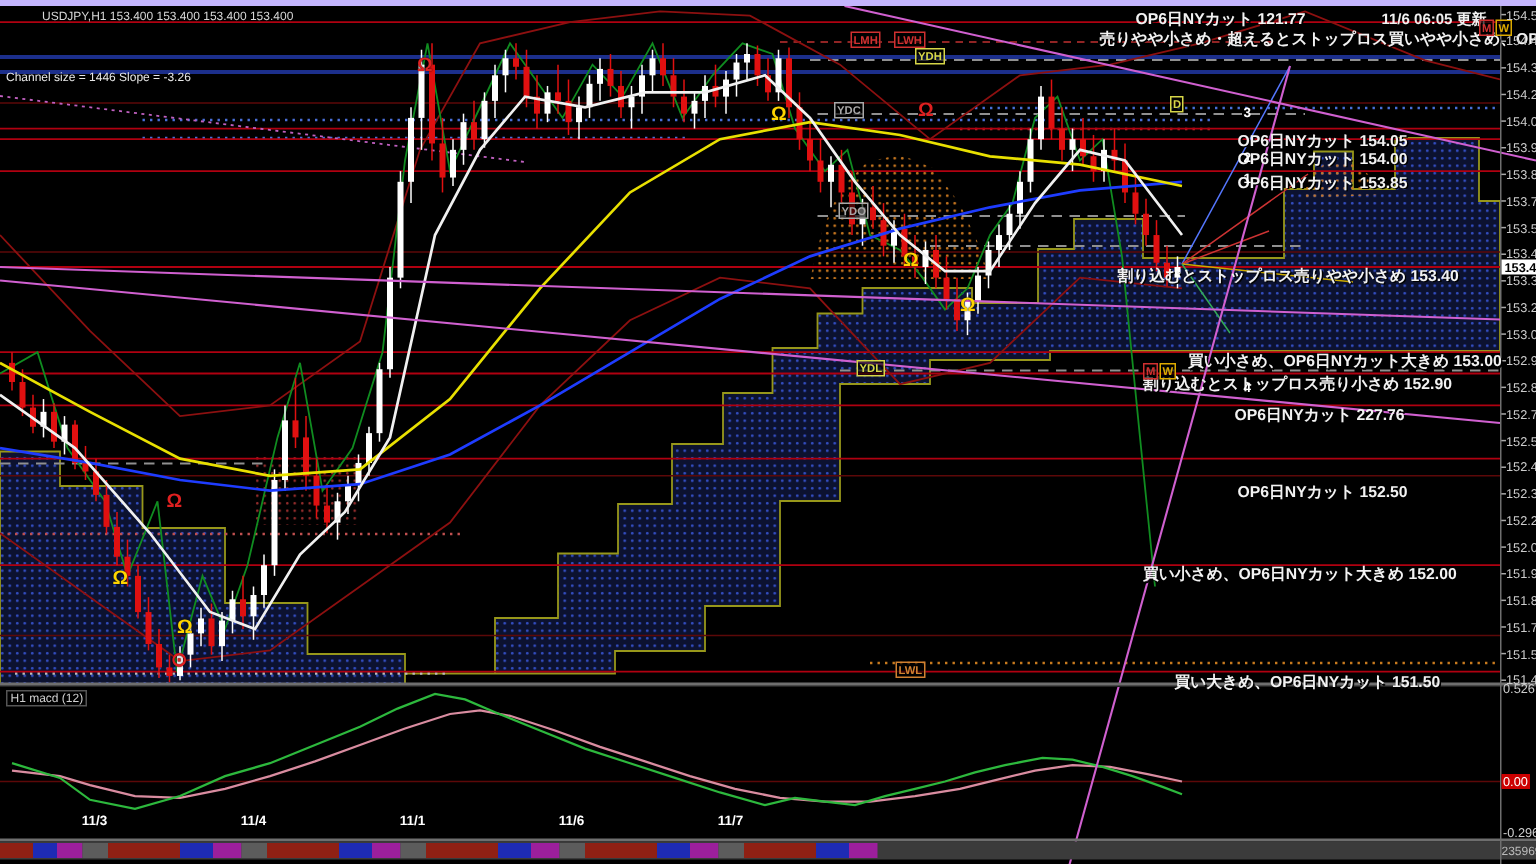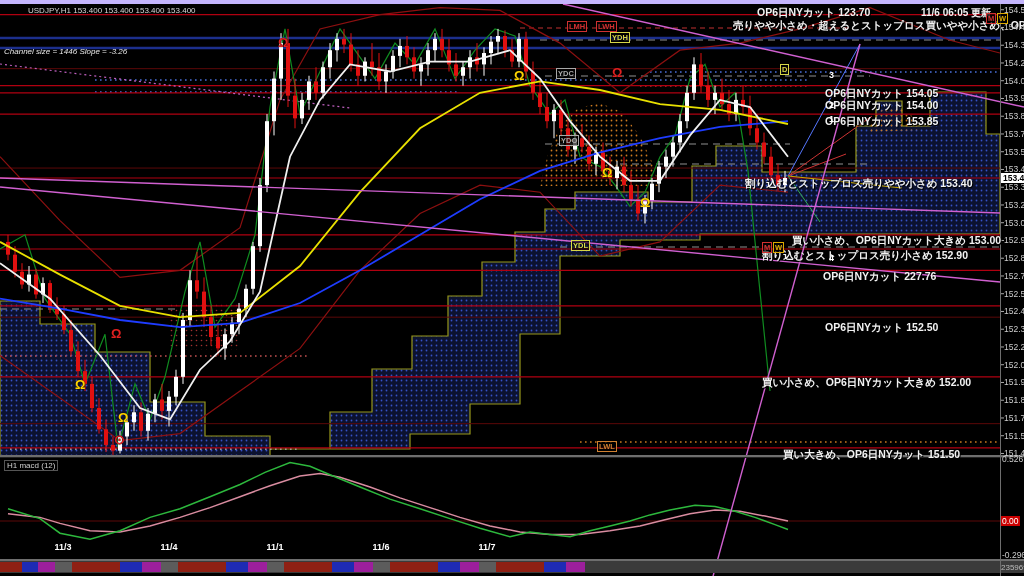--- a/index.html
+++ b/index.html
@@ -1,21 +1,21 @@
 <!DOCTYPE html>
 <html><head>
 <meta charset="utf-8">
 <style>
   html,body{margin:0;padding:0;background:#222;}
   #root{position:relative;width:1024px;height:576px;background:#000;overflow:hidden;
         font-family:"Liberation Sans",sans-serif;border-top:4px solid #c4b5fd;}
   #chart-svg{position:absolute;left:0;top:0;}
   .abs{position:absolute;white-space:nowrap;}
   #title-line{left:28px;top:2px;font-size:8px;color:#d8d8d8;}
-  #channel-line{left:4px;top:43px;font-size:8px;color:#e8e8e8;font-style:italic;}
+  #channel-line{left:4px;top:43px;font-size:8px;color:#e8e8e8;}
   #watermark{left:36px;top:40px;font-size:42px;color:#ffffff;font-weight:bold;letter-spacing:1px;}
   #update-note{left:921px;top:2px;font-size:10px;color:#f0f0f0;font-weight:bold;}
   #macd-label{left:4px;top:456px;font-size:8px;color:#d0d0d0;border:1px solid #555;padding:0 2px;background:#000;}
   .anno{font-size:10.5px;color:#f2f2f2;font-weight:bold;text-shadow:1px 1px 0 #000;}
   .wnum{font-size:9px;color:#ffffff;font-weight:bold;}
   .mark{font-size:13px;font-weight:bold;text-shadow:0 0 1px #000;}
   .lvlbox{font-size:7.5px;font-weight:bold;border:1px solid;padding:0 1px;background:rgba(0,0,0,.65);line-height:9px;}
   .tick{font-size:8.5px;color:#cccccc;left:1004px;}
   .mtick{font-size:8.5px;color:#cccccc;left:1002px;}
   #cur-price{left:1001px;top:169px;background:#ffffff;color:#000;font-size:8.5px;font-weight:bold;padding:0 2px;}
@@ -369,21 +369,21 @@
   <div id="sep-axis"></div>
   <div id="axis-bg"></div>
   <div id="scale-sep"></div>
 
   <div class="abs" id="title-line">USDJPY,H1  153.400 153.400 153.400 153.400</div>
   <div class="abs" id="channel-line">Channel size = 1446  Slope = -3.26</div>
   <div class="abs" id="update-note">11/6 06:05 更新</div>
   <div class="abs" id="macd-label">H1 macd (12)</div>
 
   <div id="annotations">
-      <div class="abs anno" style="left: 757px; top: 2px;">OP6日NYカット 123.70</div>
+      <div class="abs anno" style="left: 757px; top: 2px;">OP6日NYカット 121.77</div>
       <div class="abs anno" style="left: 733px; top: 15px;">売りやや小さめ・超えるとストップロス買いやや小さめ、OP6日NYカッ</div>
       <div class="abs anno" style="left: 825px; top: 83px;">OP6日NYカット 154.05</div>
       <div class="abs anno" style="left: 825px; top: 95px;">OP6日NYカット 154.00</div>
       <div class="abs anno" style="left: 825px; top: 111px;">OP6日NYカット 153.85</div>
       <div class="abs anno" style="left: 745px; top: 173px;">割り込むとストップロス売りやや小さめ 153.40</div>
       <div class="abs anno" style="left: 762px; top: 230px; margin-left: 30px;">買い小さめ、OP6日NYカット大きめ 153.00</div>
       <div class="abs anno" style="left: 762px; top: 245px;">割り込むとストップロス売り小さめ 152.90</div>
       <div class="abs anno" style="left: 823px; top: 266px;">OP6日NYカット 227.76</div>
       <div class="abs anno" style="left: 825px; top: 317px;">OP6日NYカット 152.50</div>
       <div class="abs anno" style="left: 762px; top: 372px;">買い小さめ、OP6日NYカット大きめ 152.00</div>

